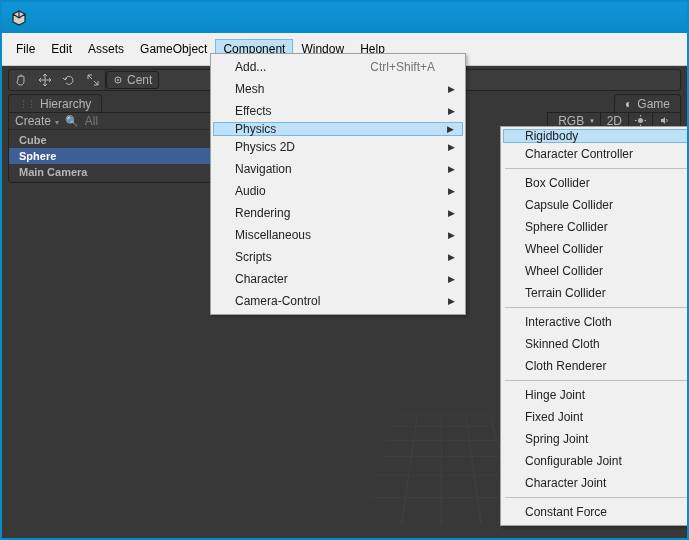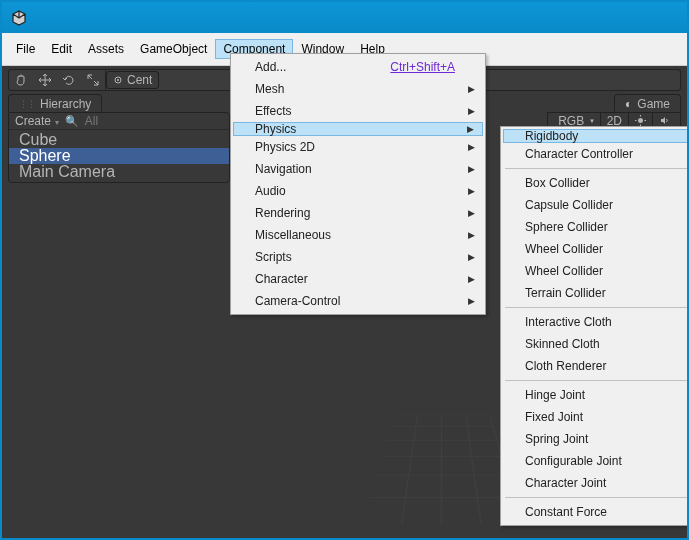--- a/index.html
+++ b/index.html
@@ -20,41 +20,41 @@
 .tool-pill { display: flex; align-items: center; height: 18px; padding: 0 6px; color: #b5b5b5; border: 1px solid #1f1f1f; border-radius: 3px; background: #3a3a3a; }
 
 .hierarchy-panel { position: absolute; top: 28px; left: 6px; width: 222px; }
 .panel-tab { display: inline-flex; align-items: center; gap: 5px; height: 18px; background: #383838; border: 1px solid #222; border-bottom: none; border-radius: 4px 4px 0 0; padding: 0 10px; color: #b5b5b5; }
 .panel-tab .grip { color: #666; letter-spacing: -1px; font-size: 9px; }
 .panel-body { background: #383838; border: 1px solid #222; border-radius: 0 4px 4px 4px; }
 .create-bar { height: 17px; display: flex; align-items: center; padding: 0 6px; gap: 6px; color: #b5b5b5; font-size: 11px; border-bottom: 1px solid #2a2a2a; }
 .create-bar .dd::after { content: "▾"; font-size: 8px; margin-left: 4px; color: #888; }
 .search-icon { color: #777; font-size: 11px; }
 .h-list { padding: 2px 0; }
-.h-item { height: 16px; line-height: 16px; padding: 0 10px; color: #b5b5b5; font-size: 16px; }
+.h-item { height: 16px; line-height: 16px; padding: 0 10px; color: #b5b5b5; font-size: 11px; font-weight: bold; }
 .h-item.selected { background: #3e5f96; color: #fff; }
 
 .game-tab-area { position: absolute; top: 28px; right: 6px; }
 .game-tab { display: inline-flex; align-items: center; gap: 5px; height: 18px; background: #383838; border: 1px solid #222; border-bottom: none; border-radius: 4px 4px 0 0; padding: 0 10px; color: #b5b5b5; }
 .camera-bar { position: absolute; top: 46px; right: 6px; height: 17px; display: flex; align-items: center; gap: 0; background: #383838; border: 1px solid #222; padding: 0 4px; }
 .camera-bar .seg { padding: 0 6px; color: #b5b5b5; font-size: 10px; border-left: 1px solid #222; height: 100%; display: flex; align-items: center; gap: 3px; }
 .camera-bar .seg:first-child { border-left: none; }
 
 .viewport-hint { position: absolute; left: 380px; top: 300px; width: 120px; height: 180px; pointer-events: none; }
 .viewport-hint .grid { position: absolute; inset: 0; background: repeating-linear-gradient(0deg, transparent 0 29px, #4a4a4a 29px 30px), repeating-linear-gradient(90deg, transparent 0 29px, #4a4a4a 29px 30px); opacity: 0.35; transform: perspective(300px) rotateX(55deg); }
 
 
 .menu { position: absolute; background: #f0f0f0; border: 1px solid #a0a0a0; box-shadow: 2px 2px 3px rgba(0,0,0,0.25); padding: 2px; }
 .menu .row { height: 22px; display: flex; align-items: center; padding: 0 28px 0 22px; color: #222; position: relative; white-space: nowrap; }
 .menu .row.highlight { background: #bde1f6; border: 1px solid #7ab7e0; padding: 0 27px 0 21px; height: 14px; }
-.menu .row .shortcut { position: absolute; right: 28px; color: #6d28d9; text-decoration: underline; }
+.menu .row .shortcut { position: absolute; right: 28px; color: #737373; }
 .menu .row .arrow { position: absolute; right: 8px; font-size: 9px; color: #333; }
 .menu .sep { height: 1px; background: #c0c0c0; margin: 3px 2px; }
 
-.component-menu { top: 51px; left: 228px; width: 256px; }
+.component-menu { top: 51px; left: 208px; width: 256px; }
 .physics-menu { top: 124px; left: 498px; width: 197px; }
 
 svg { display: block; }
 </style>
 </head>
 <body>
 
 <div class="titlebar">
   <div class="logo">
     <svg width="16" height="16" viewBox="0 0 16 16">

